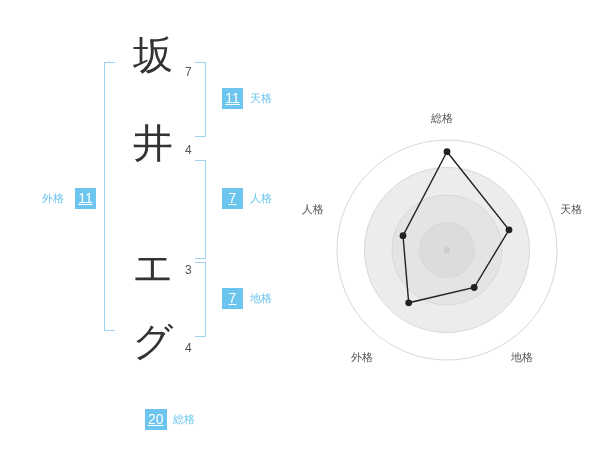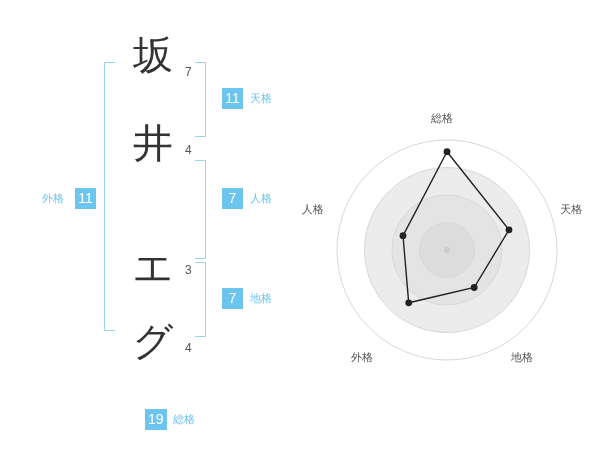--- a/index.html
+++ b/index.html
@@ -64,20 +64,21 @@
     background: #6cc5ef;
     color: #ffffff;
     font-size: 14px;
     font-family: "Liberation Sans", sans-serif;
     text-align: center;
     line-height: 21px;
     height: 21px;
     min-width: 21px;
     padding: 0 3px;
     box-sizing: border-box;
+    text-decoration: underline;
   }
   .badge-label {
     position: absolute;
     color: #6cc5ef;
     font-size: 11px;
     font-family: "Liberation Sans", sans-serif;
     line-height: 21px;
   }
 
   
@@ -145,21 +146,21 @@
 
     <div class="badge b-jinkaku">7</div>
     <div class="badge-label l-jinkaku">人格</div>
 
     <div class="badge b-chikaku">7</div>
     <div class="badge-label l-chikaku">地格</div>
 
     <div class="badge b-gaikaku">11</div>
     <div class="badge-label l-gaikaku">外格</div>
 
-    <div class="badge b-soukaku">19</div>
+    <div class="badge b-soukaku">20</div>
     <div class="badge-label l-soukaku">総格</div>
   </div>
 
   <div class="radar-panel">
     <svg id="radar-svg" width="300" height="470" viewBox="0 0 300 470">
         <circle cx="147" cy="250" r="110" fill="#ffffff" stroke="#d8d8d8" stroke-width="1"></circle>
         <circle cx="147" cy="250" r="82.5" fill="#ececec" stroke="#d8d8d8" stroke-width="1"></circle>
         <circle cx="147" cy="250" r="55" fill="#e4e4e4" stroke="#d8d8d8" stroke-width="1"></circle>
         <circle cx="147" cy="250" r="27.5" fill="#dcdcdc" stroke="#d8d8d8" stroke-width="1"></circle>
         <circle cx="147" cy="250" r="3" fill="#cccccc"></circle>

